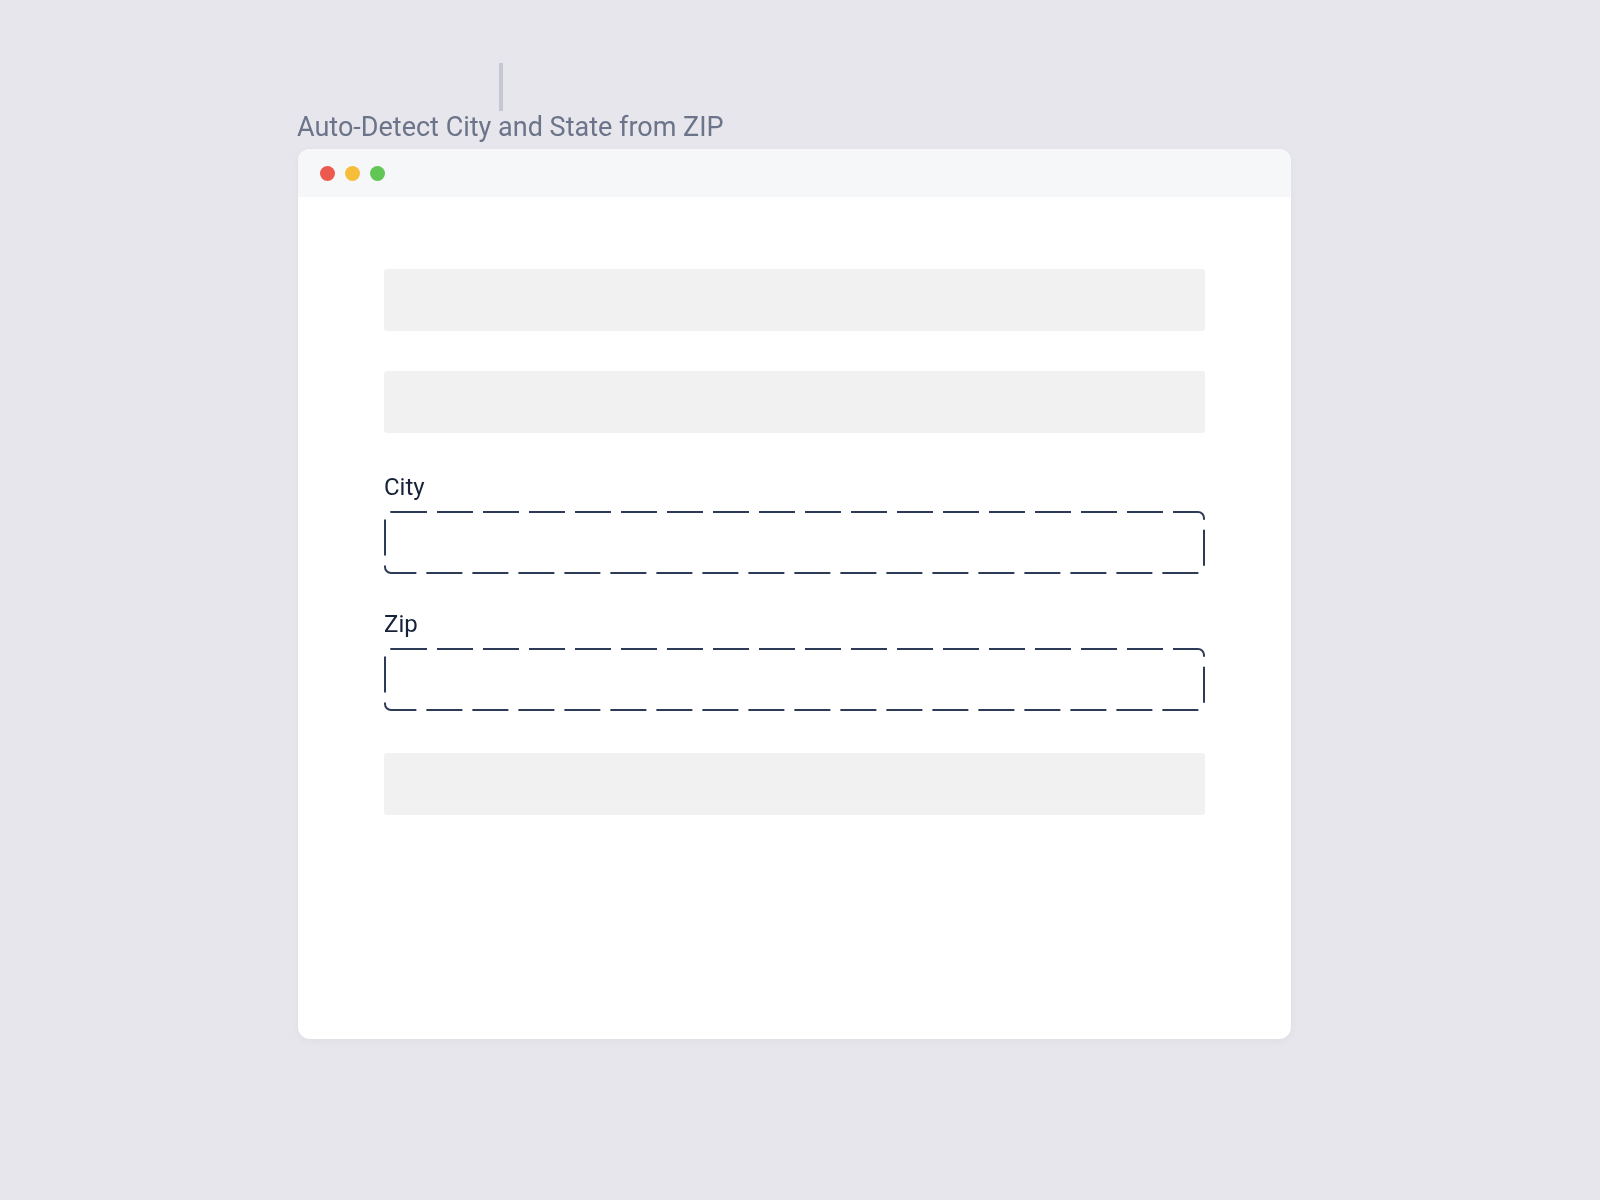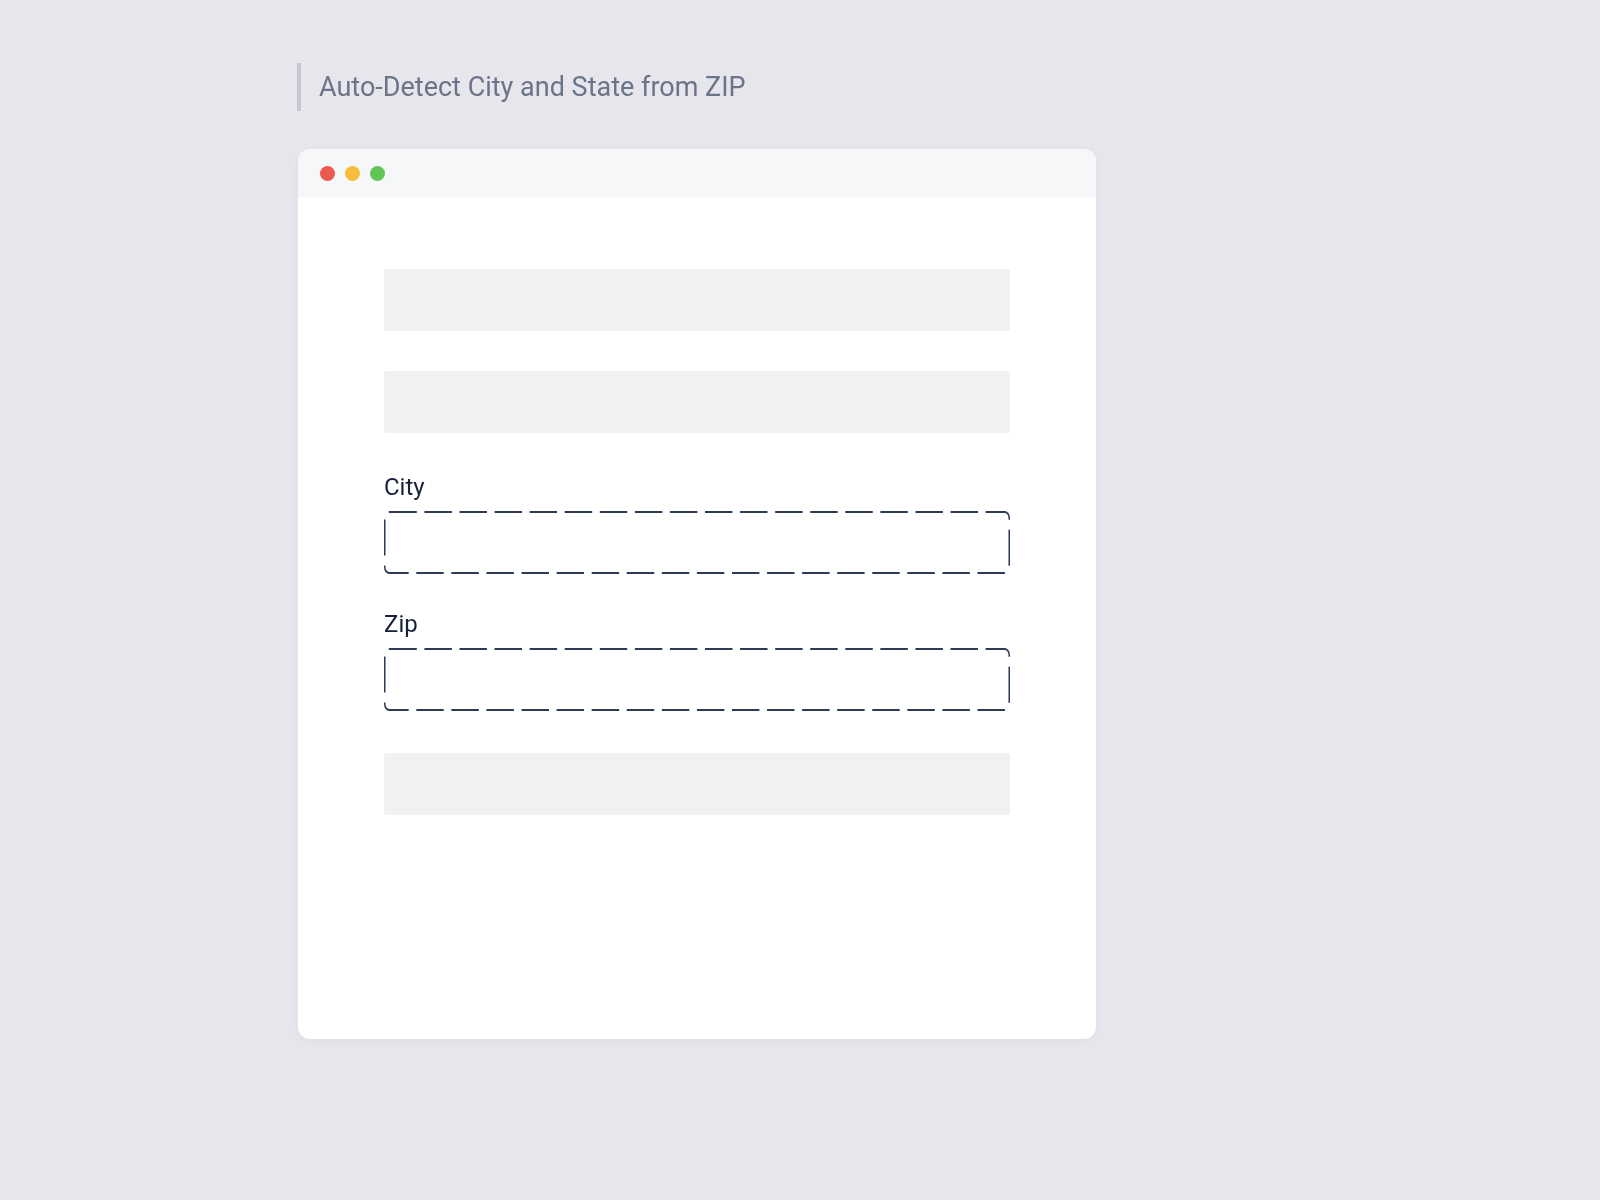--- a/index.html
+++ b/index.html
@@ -13,37 +13,38 @@
       background: #e7e6ec;
       font-family: -apple-system, BlinkMacSystemFont, "Segoe UI", Roboto, sans-serif;
       overflow: hidden;
     }
     .page-title-wrap {
       position: absolute;
       left: 297px;
       top: 63px;
       display: flex;
       align-items: center;
+      flex-direction: column;
     }
     .title-bar {
       width: 4px;
       height: 48px;
       background: #c5c7d3;
       margin-right: 18px;
     }
     .page-title {
       font-size: 27px;
       color: #6b7489;
       font-weight: 400;
     }
     .window {
       position: absolute;
       left: 298px;
       top: 149px;
-      width: 798px;
+      width: 993px;
       height: 890px;
       background: #ffffff;
       border-radius: 12px;
       box-shadow: 0 2px 8px rgba(0,0,0,0.04);
       overflow: hidden;
     }
     .titlebar {
       height: 48px;
       background: #f5f7f9;
       display: flex;

